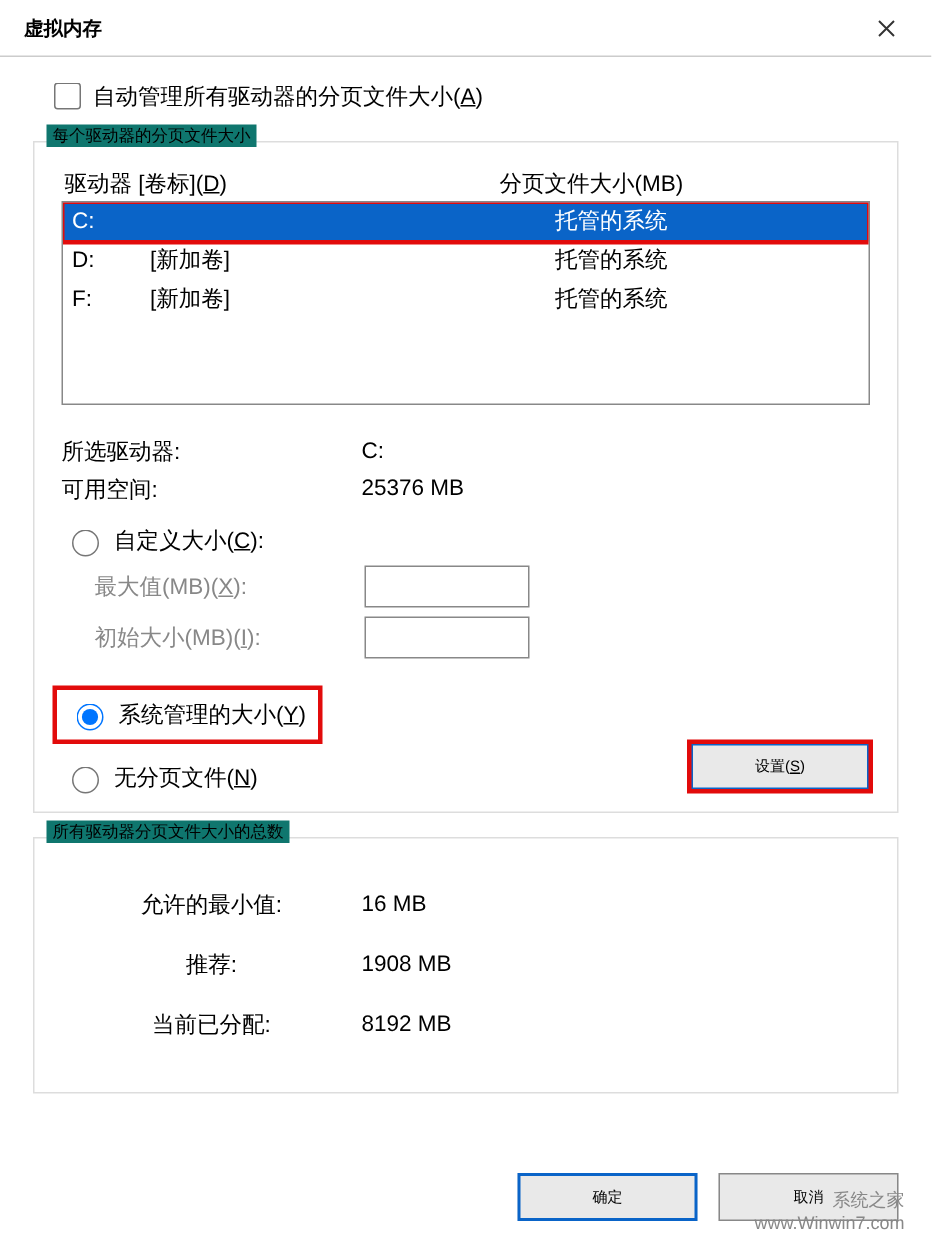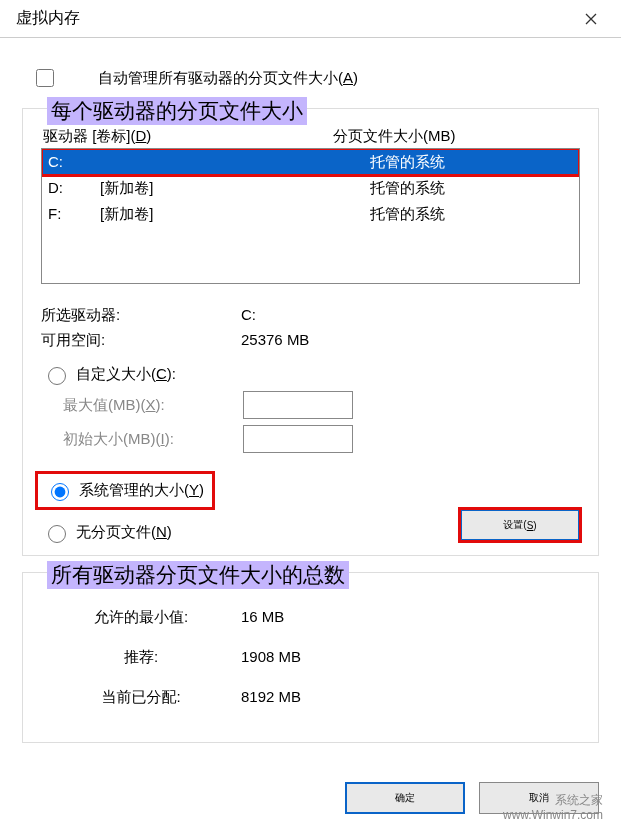--- a/index.html
+++ b/index.html
@@ -13,48 +13,46 @@
     position: relative;
     color: #000;
   }
   .titlebar {
     height: 38px;
     border-bottom: 1px solid #ccc;
     display: flex;
     align-items: center;
     padding: 0 10px 0 16px;
   }
-  .titlebar .title { flex: 1; font-size: 16px; }
+  .titlebar .title { flex: 1; font-size: 13px; font-weight: bold; }
   .titlebar .close {
     width: 40px; height: 38px;
     display: flex; align-items: center; justify-content: center;
     font-size: 14px; color: #333;
   }
   .content {
     padding: 14px 22px 0 22px;
   }
   .checkbox-row {
     display: flex; align-items: center;
-    margin: 14px 0 18px 10px;
-    gap: 36px;
+    margin: 0 0 18px 10px;
   }
   .checkbox-row input { width: 18px; height: 18px; margin-right: 8px; }
   .groupbox {
     border: 1px solid #ddd;
     margin: 0 0 16px 0;
     padding: 18px 18px 14px 18px;
     position: relative;
   }
   .groupbox .legend {
     position: absolute;
     top: -12px; left: 8px;
-    background: #c4b5fd;
+    background: #0f766e;
     padding: 0 4px;
-    font-size: 21px;
-    margin-left: 16px;
+    font-size: 11px;
   }
   .list-header {
     display: flex;
     margin: 0 0 2px 2px;
     align-items: center;
   }
   .list-header .col1 { width: 290px; }
   .list-header .col2 { flex: 1; }
   .drive-list {
     border: 1px solid #888;

